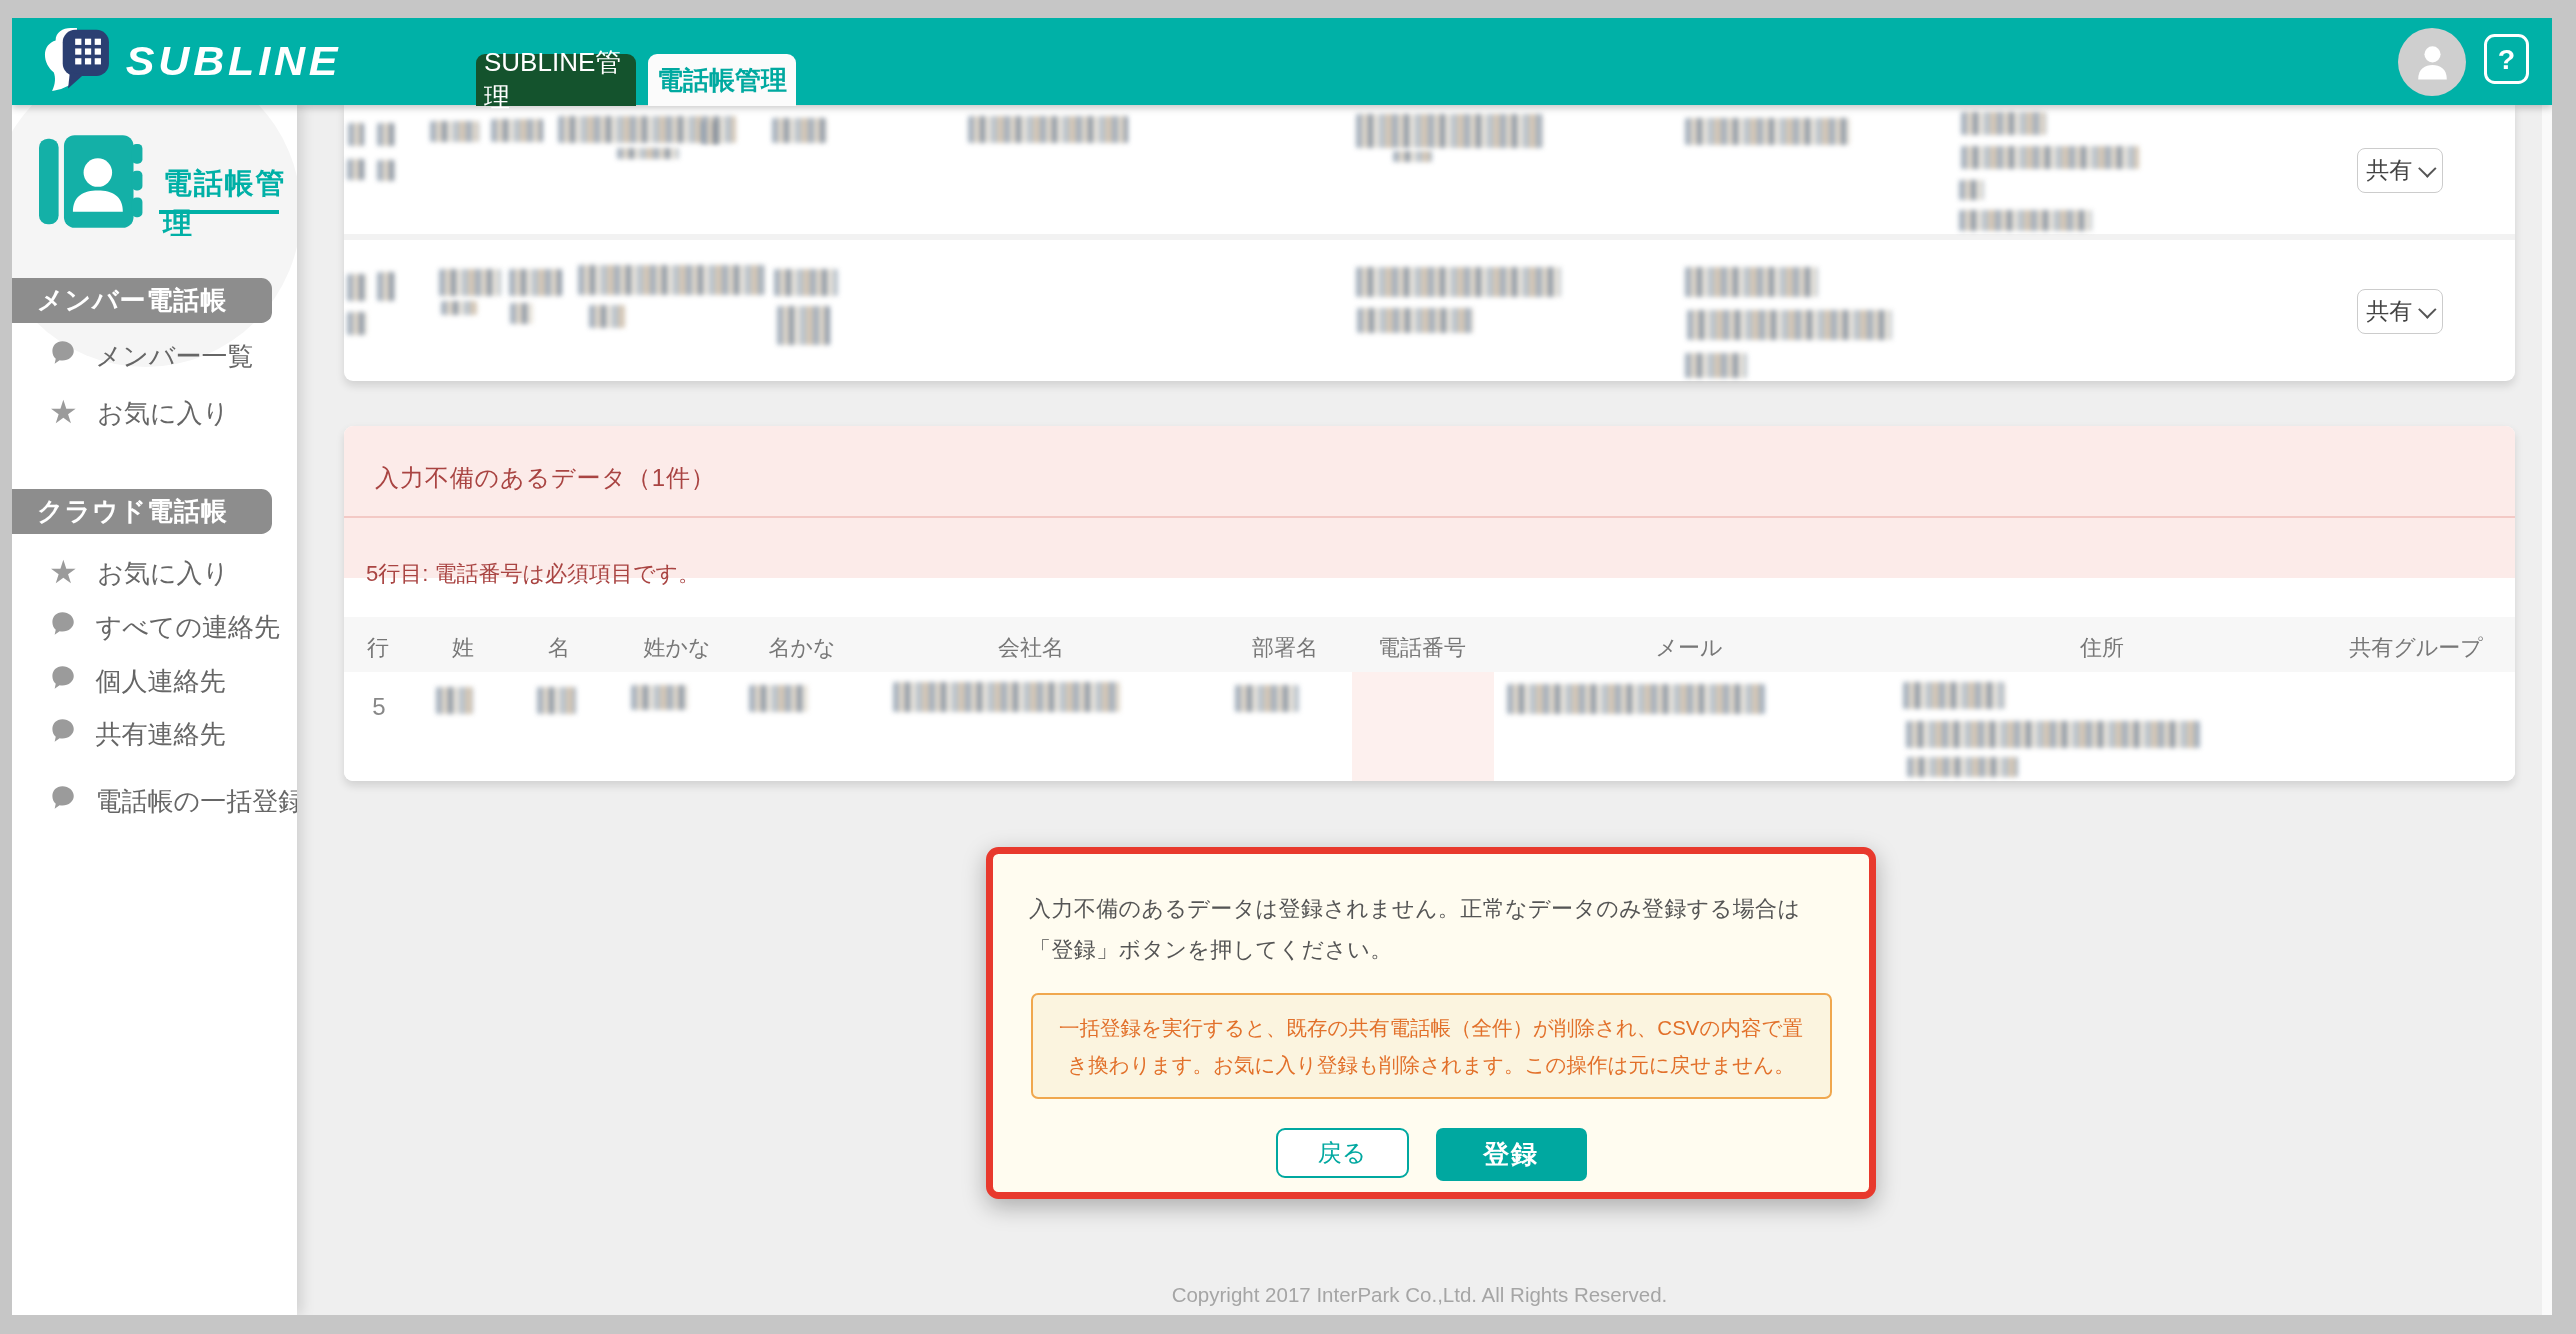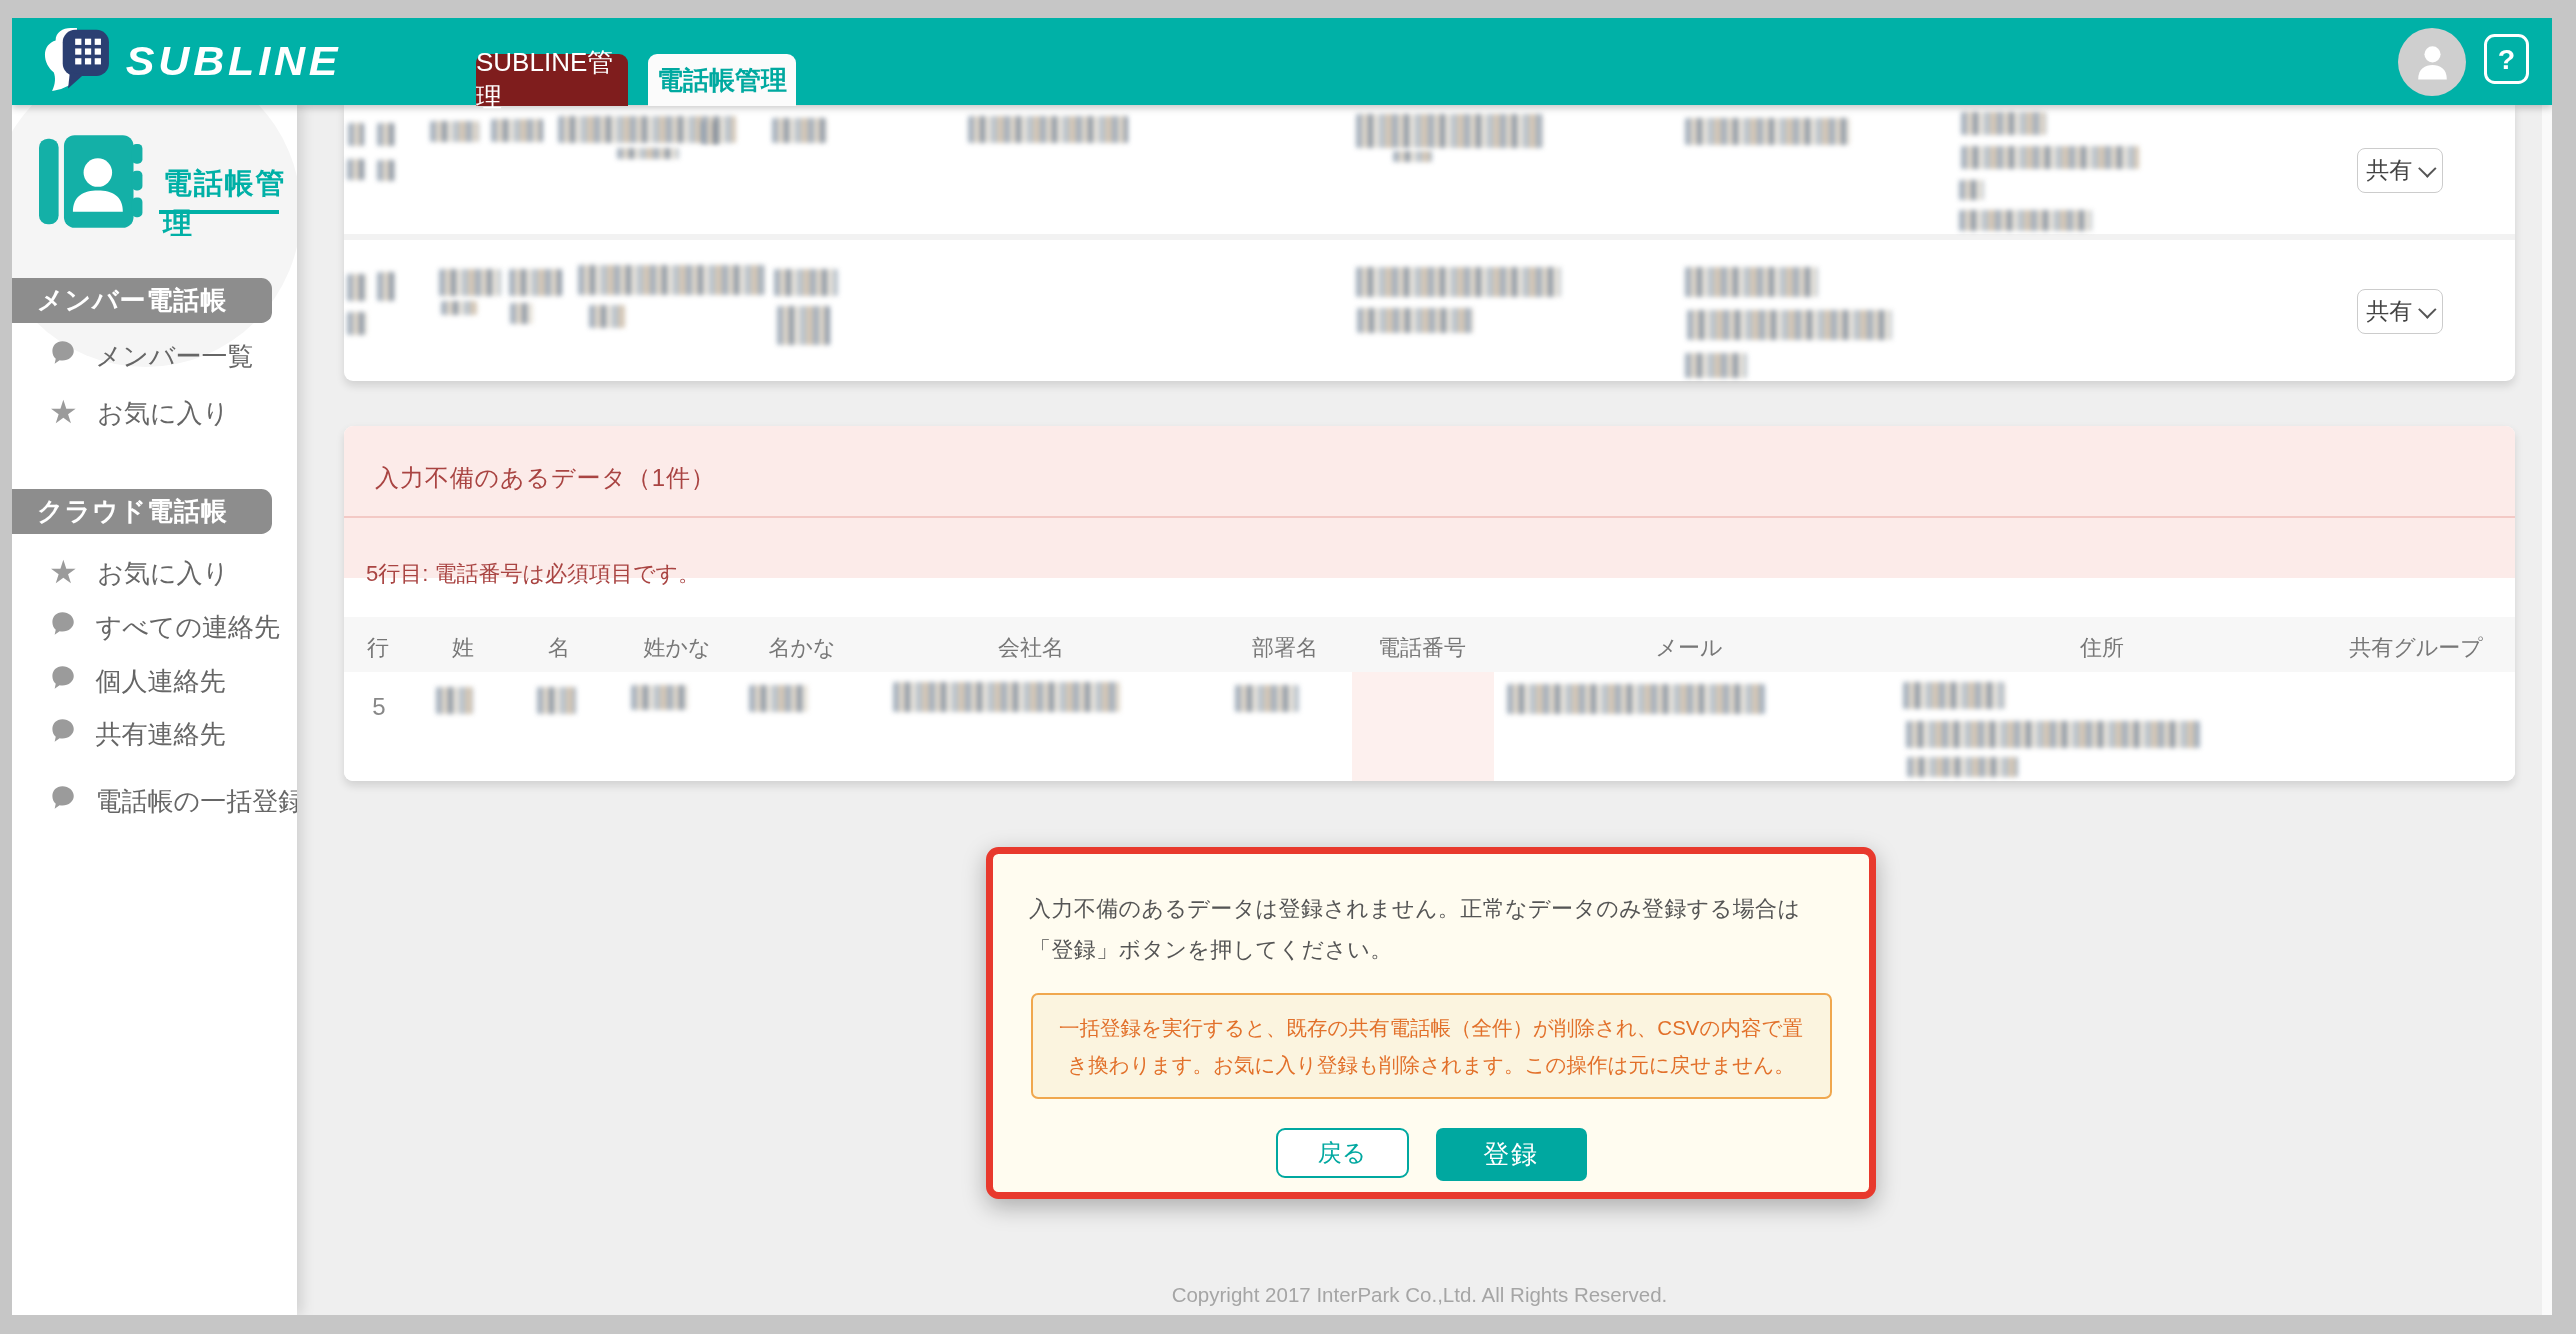--- a/index.html
+++ b/index.html
@@ -21,21 +21,21 @@
   }
   .brand{position:absolute;left:31px;top:9px;height:69px;display:flex;align-items:center;}
   .brand-word{
     color:#fff;font-size:41px;font-weight:900;font-style:italic;
     letter-spacing:3.6px;margin-left:12.5px;transform:scaleX(1.05);
   }
   .tab{
     position:absolute;top:36px;height:52px;border-radius:9px 9px 0 0;
     display:flex;align-items:center;justify-content:center;font-size:26px;cursor:pointer;
   }
-  .tab-inactive{left:464px;width:152px;background:#7f1d1d;color:#ffffff;}
+  .tab-inactive{left:464px;width:152px;background:#14532d;color:#ffffff;padding-left:8px;}
   .tab-active{left:636px;width:148px;background:#fbfbfb;color:#00a9a0;font-weight:bold;}
   .avatar{
     position:absolute;left:2386px;top:9.8px;width:68px;height:68px;border-radius:50%;
     background:#cfcfcf;display:flex;align-items:center;justify-content:center;cursor:pointer;
   }
   .help-btn{
     position:absolute;left:2472px;top:16px;width:39px;height:44px;
     border:3.6px solid #ffffff;border-radius:10.7px;color:#ffffff;
     font-size:28.5px;font-weight:bold;display:flex;align-items:center;justify-content:center;cursor:pointer;
   }
@@ -94,21 +94,21 @@
     color:#e2702a;font-size:20.5px;line-height:37px;text-align:center;padding:14.2px 25px;
   }
   .modal-actions{margin-top:28.5px;display:flex;justify-content:center;gap:27px;}
   .btn-back{
     width:133px;height:50px;box-sizing:border-box;background:#ffffff;color:#00a8a0;
     border:2.7px solid #00a8a0;border-radius:9px;font-size:24px;
     display:flex;align-items:center;justify-content:center;cursor:pointer;
   }
   .btn-submit{
     width:151px;height:53px;background:#00a8a0;color:#ffffff;border:none;border-radius:7.1px;
-    font-size:26px;font-weight:normal;display:flex;align-items:center;justify-content:center;cursor:pointer;letter-spacing:1.8px;
+    font-size:26px;font-weight:bold;display:flex;align-items:center;justify-content:center;cursor:pointer;letter-spacing:1.8px;
   }
   
   .footer{position:absolute;left:285px;top:1265px;width:2245px;text-align:center;color:#a5a5a5;font-size:20.5px;}
   
   .redact-layer{position:absolute;inset:0;z-index:7;pointer-events:none;}
   .redact{
     position:absolute;border-radius:1.8px;opacity:.8;filter:blur(2.7px);
     background-image:
       repeating-linear-gradient(90deg,#8f9dad 0 6.2px,#d8cdbd 6.2px 11.6px,#6f7d8e 11.6px 17px,#e3ddd2 17px 23px,#a8b4c0 23px 29px,#c9b9a4 29px 36px),
       repeating-linear-gradient(0deg,rgba(255,255,255,.4) 0 5.3px,rgba(0,0,0,.08) 5.3px 10.7px);

